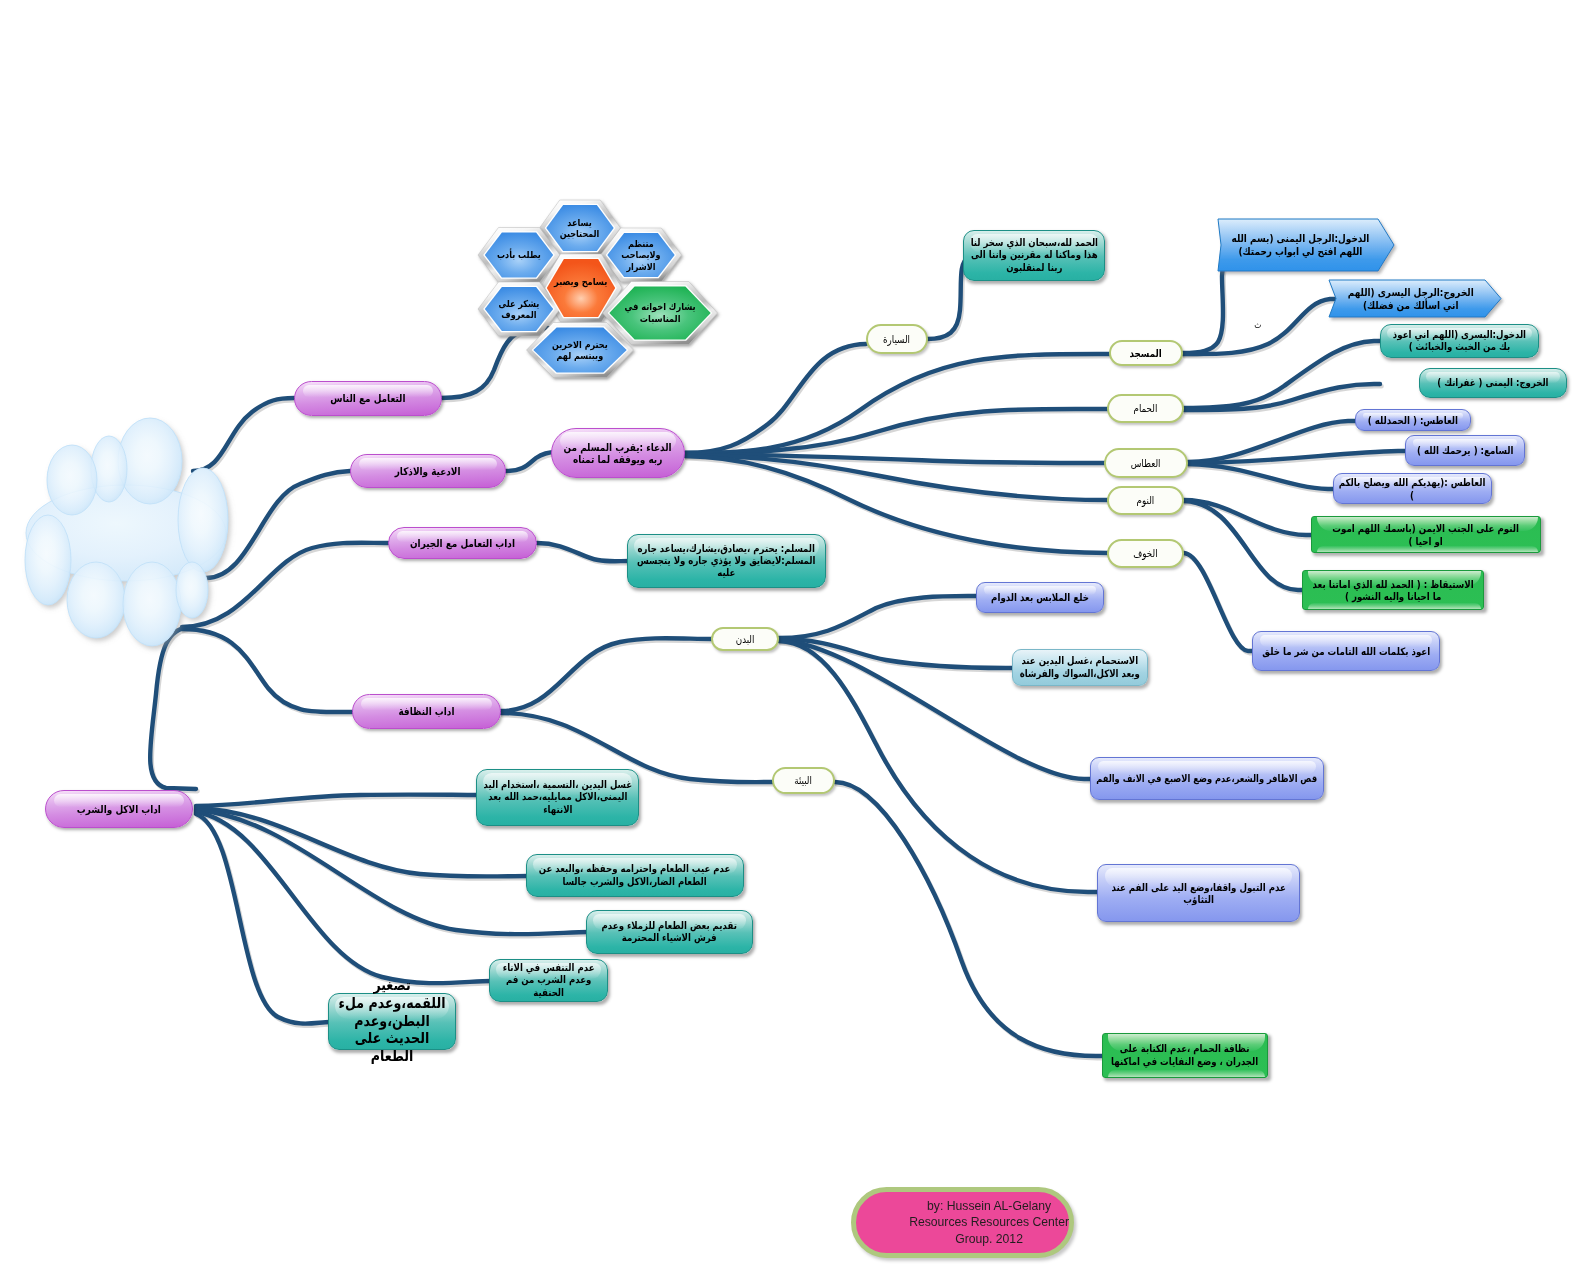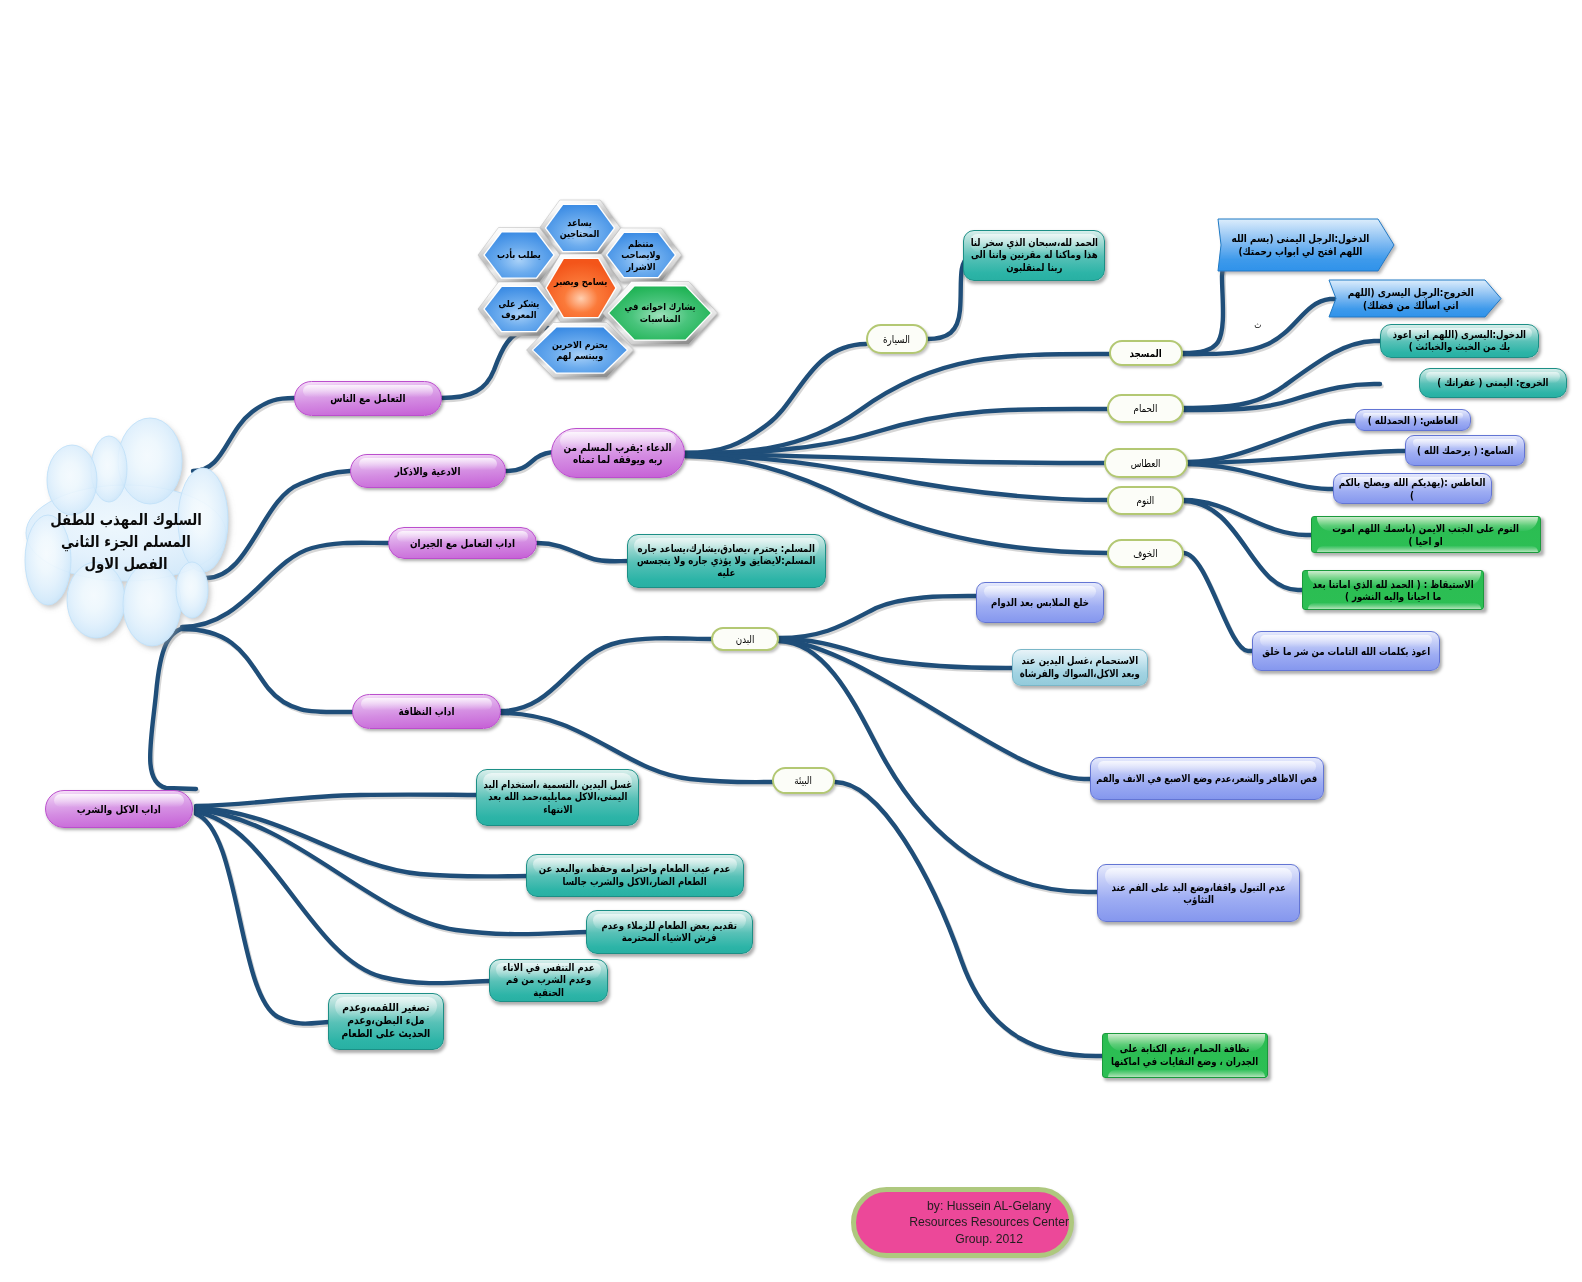--- a/index.html
+++ b/index.html
@@ -196,25 +196,20 @@
   <ellipse cx="108" cy="121" rx="100" ry="48" fill="url(#cgc)" fill-opacity="0.78" stroke="#c2e1f8" stroke-width="0.9"></ellipse>
   <ellipse cx="132" cy="49" rx="32" ry="43" fill="url(#cge)" fill-opacity="0.78" stroke="#c2e1f8" stroke-width="0.9"></ellipse>
   <ellipse cx="91" cy="57" rx="18" ry="33" fill="url(#cge)" fill-opacity="0.78" stroke="#c2e1f8" stroke-width="0.9"></ellipse>
   <ellipse cx="54" cy="68" rx="25" ry="35" fill="url(#cge)" fill-opacity="0.78" stroke="#c2e1f8" stroke-width="0.9"></ellipse>
   <ellipse cx="185" cy="108" rx="25" ry="52" fill="url(#cge)" fill-opacity="0.78" stroke="#c2e1f8" stroke-width="0.9"></ellipse>
   <ellipse cx="30" cy="148" rx="23" ry="45" fill="url(#cge)" fill-opacity="0.78" stroke="#c2e1f8" stroke-width="0.9"></ellipse>
   <ellipse cx="78" cy="188" rx="29" ry="38" fill="url(#cge)" fill-opacity="0.78" stroke="#c2e1f8" stroke-width="0.9"></ellipse>
   <ellipse cx="134" cy="192" rx="29" ry="42" fill="url(#cge)" fill-opacity="0.78" stroke="#c2e1f8" stroke-width="0.9"></ellipse>
   <ellipse cx="174" cy="178" rx="16" ry="28" fill="url(#cge)" fill-opacity="0.78" stroke="#c2e1f8" stroke-width="0.9"></ellipse>
  </svg>
- <div class="t">
-  <div>السلوك المهذب للطفل</div>
-  <div>المسلم الجزء الثاني</div>
-  <div>الفصل الاول</div>
- </div>
 </div>
 <div class="nd pill-purple" style="left:294px;top:381px;width:148px;height:35px;">
       <span>التعامل مع الناس</span>
     </div>
 <div class="nd pill-purple" style="left:350px;top:454px;width:156px;height:34px;">
       <span>الادعية والاذكار</span>
     </div>
 <div class="nd pill-purple" style="left:388px;top:527px;width:149px;height:32px;">
       <span>اداب التعامل مع الجيران</span>
     </div>
@@ -271,21 +266,21 @@
     </div>
 <div class="nd box-green" style="left:1311px;top:516px;width:230px;height:37px;font-size:10.3px;padding:0 16px;overflow:visible;">
       <span>النوم على الجنب الايمن (باسمك اللهم اموت او احيا )</span>
     </div>
 <div class="nd box-green" style="left:1302px;top:570px;width:182px;height:40px;font-size:10.3px;padding:0 5px;">
       <span>الاستيقاظ : ( الحمد لله الذي اماتنا بعد ما احيانا واليه النشور )</span>
     </div>
 <div class="nd box-peri" style="left:1252px;top:631px;width:188px;height:40px;font-size:10.3px;padding:0 2px;">
       <span>اعوذ بكلمات الله التامات من شر ما خلق</span>
     </div>
-<div class="nd box-peri" style="left:976px;top:582px;width:128px;height:41px;font-size:10.3px;padding:4px 5px;">
+<div class="nd box-peri" style="left:976px;top:582px;width:128px;height:31px;font-size:10.3px;padding:4px 5px;">
       <span>خلع الملابس بعد الدوام</span>
     </div>
 <div class="nd box-tealsm" style="left:1012px;top:649px;width:136px;height:37px;font-size:10.2px;padding:0 5px;">
       <span>الاستحمام ،غسل اليدين عند وبعد الاكل،السواك والفرشاة</span>
     </div>
 <div class="nd box-peri" style="left:1090px;top:757px;width:234px;height:43px;font-size:9.9px;padding:0 2px;">
       <span>قص الاظافر والشعر،عدم وضع الاصبع في الانف والفم</span>
     </div>
 <div class="nd box-peri" style="left:1097px;top:864px;width:203px;height:58px;font-size:10.3px;padding:0 5px;">
       <span>عدم التبول واقفا،وضع اليد على الفم عند التثاؤب</span>
@@ -301,21 +296,21 @@
     </div>
 <div class="nd box-teal" style="left:526px;top:854px;width:218px;height:43px;font-size:10.2px;padding:0 5px;">
       <span>عدم عيب الطعام واحترامه وحفظه ،والبعد عن الطعام الضار،الاكل والشرب جالسا</span>
     </div>
 <div class="nd box-teal" style="left:586px;top:910px;width:167px;height:44px;font-size:10.2px;padding:0 5px;">
       <span>تقديم بعض الطعام للزملاء وعدم فرش الاشياء المحترمة</span>
     </div>
 <div class="nd box-teal" style="left:489px;top:959px;width:119px;height:43px;font-size:10.2px;padding:0 5px;">
       <span>عدم التنفس في الاناء وعدم الشرب من فم الحنفية</span>
     </div>
-<div class="nd box-teal" style="left:328px;top:993px;width:116px;height:57px;font-size:11px;padding:0 5px;">
+<div class="nd box-teal" style="left:328px;top:993px;width:128px;height:57px;font-size:15px;padding:0 5px;">
       <span>تصغير اللقمه،وعدم ملء البطن،وعدم الحديث على الطعام</span>
     </div>
 <div class="chev" style="left:1218px;top:219px;width:176px;height:52px;">
  <svg width="176" height="52" viewBox="0 0 176 52">
   <defs>
           <linearGradient id="cgr1" x1="0" y1="0" x2="0" y2="1">
             <stop offset="0%" stop-color="#dcedfc"></stop>
             <stop offset="18%" stop-color="#b8d9f8"></stop>
             <stop offset="52%" stop-color="#74b4f0"></stop>
             <stop offset="78%" stop-color="#3e9aeb"></stop>

